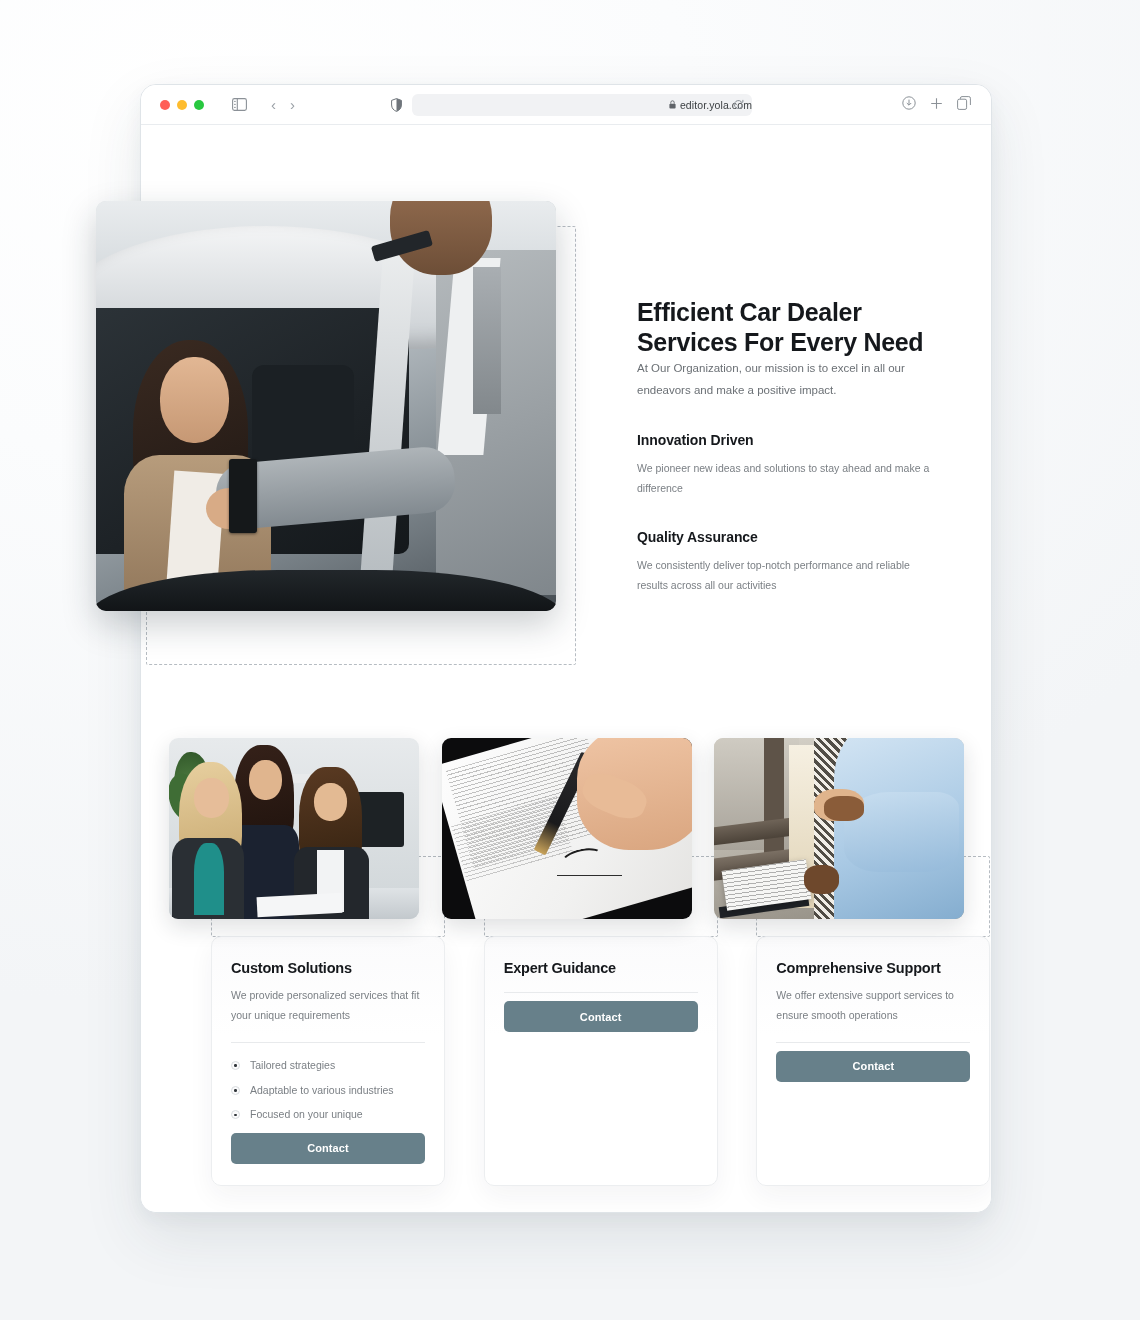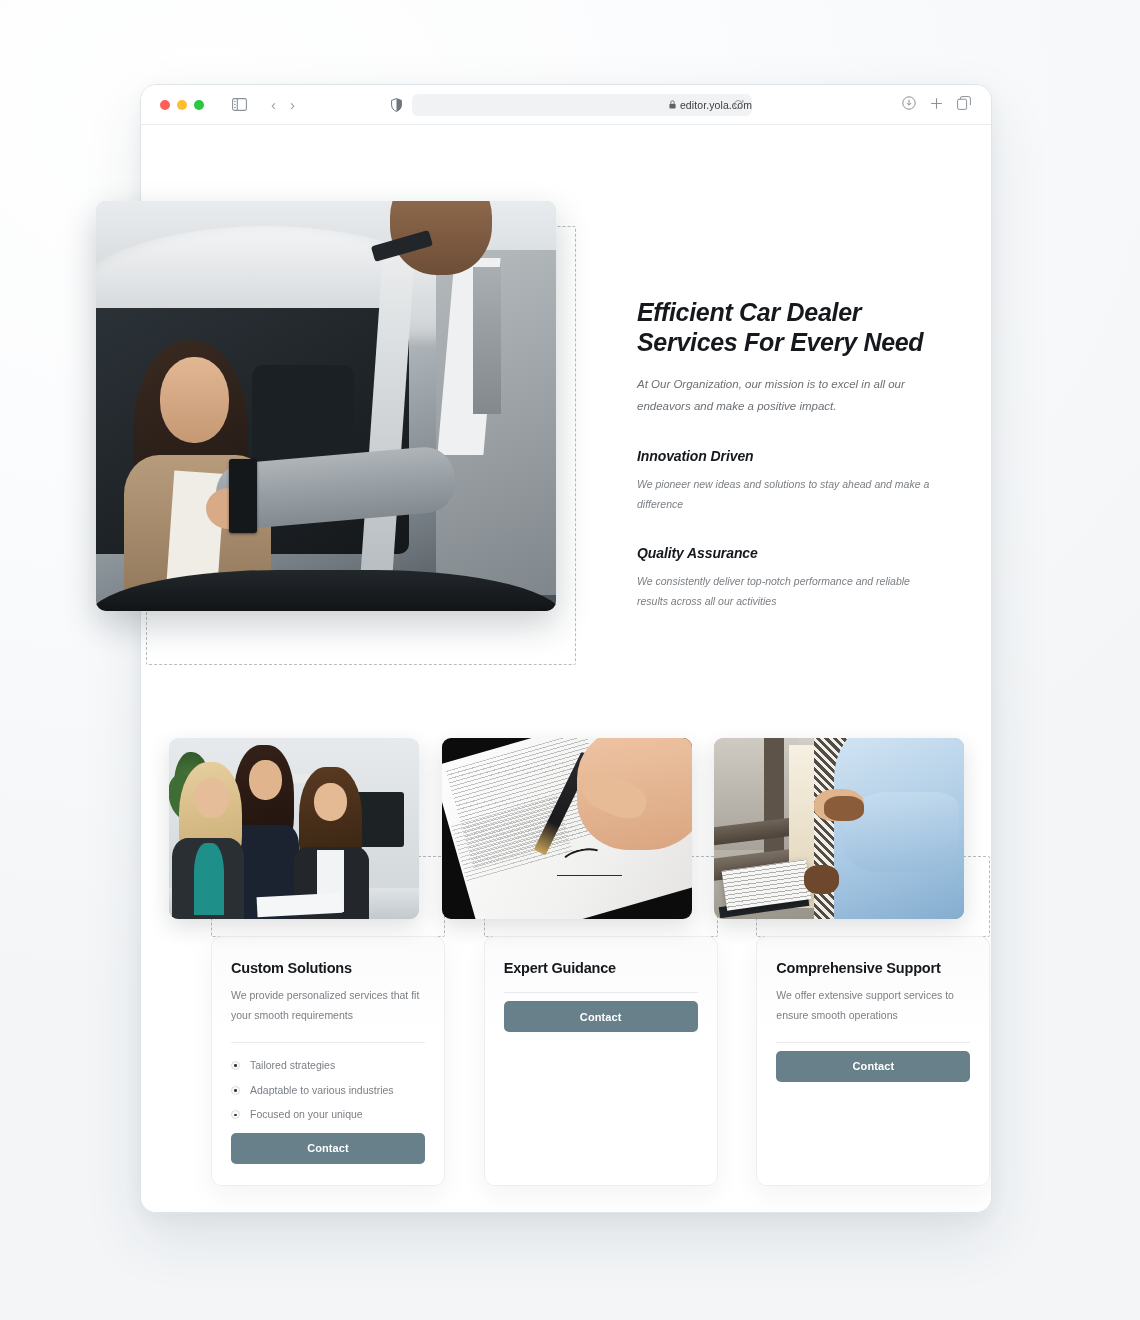--- a/index.html
+++ b/index.html
@@ -105,31 +105,29 @@
     height: 439px;
     border: 1px dashed #b6bcc2;
     border-radius: 2px;
   }
 
   .hero-copy {
     position: absolute;
     left: 496px;
     top: 172px;
     width: 300px;
-    font-style: italic;
   }
   .hero-title {
     font-size: 25px;
     line-height: 1.2;
     font-weight: 700;
     color: #15181c;
     letter-spacing: -0.3px;
   }
   .hero-sub {
-    margin-top: 16px;
     font-size: 11.5px;
     line-height: 1.95;
     color: #6b7075;
   }
   .feat { margin-top: 30px; }
   .feat-title {
     font-size: 14px;
     font-weight: 700;
     color: #15181c;
     letter-spacing: -0.1px;
@@ -457,21 +455,21 @@
               <span class="p1-teal"></span>
             <span class="p3-hair"></span>
               <span class="p3-face"></span>
               <span class="p3-body"></span>
               <span class="p3-shirt"></span>
             <span class="paper"></span>
           </div>
         </div>
         <div class="card-content">
           <div class="card-title">Custom Solutions</div>
-          <div class="card-desc">We provide personalized services that fit your smooth requirements</div>
+          <div class="card-desc">We provide personalized services that fit your unique requirements</div>
           <div class="card-rule"></div>
           <ul class="bullets">
             <li>
                 <span class="dot"></span>
                 <span>Tailored strategies</span>
               </li>
             <li>
                 <span class="dot"></span>
                 <span>Adaptable to various industries</span>
               </li>

